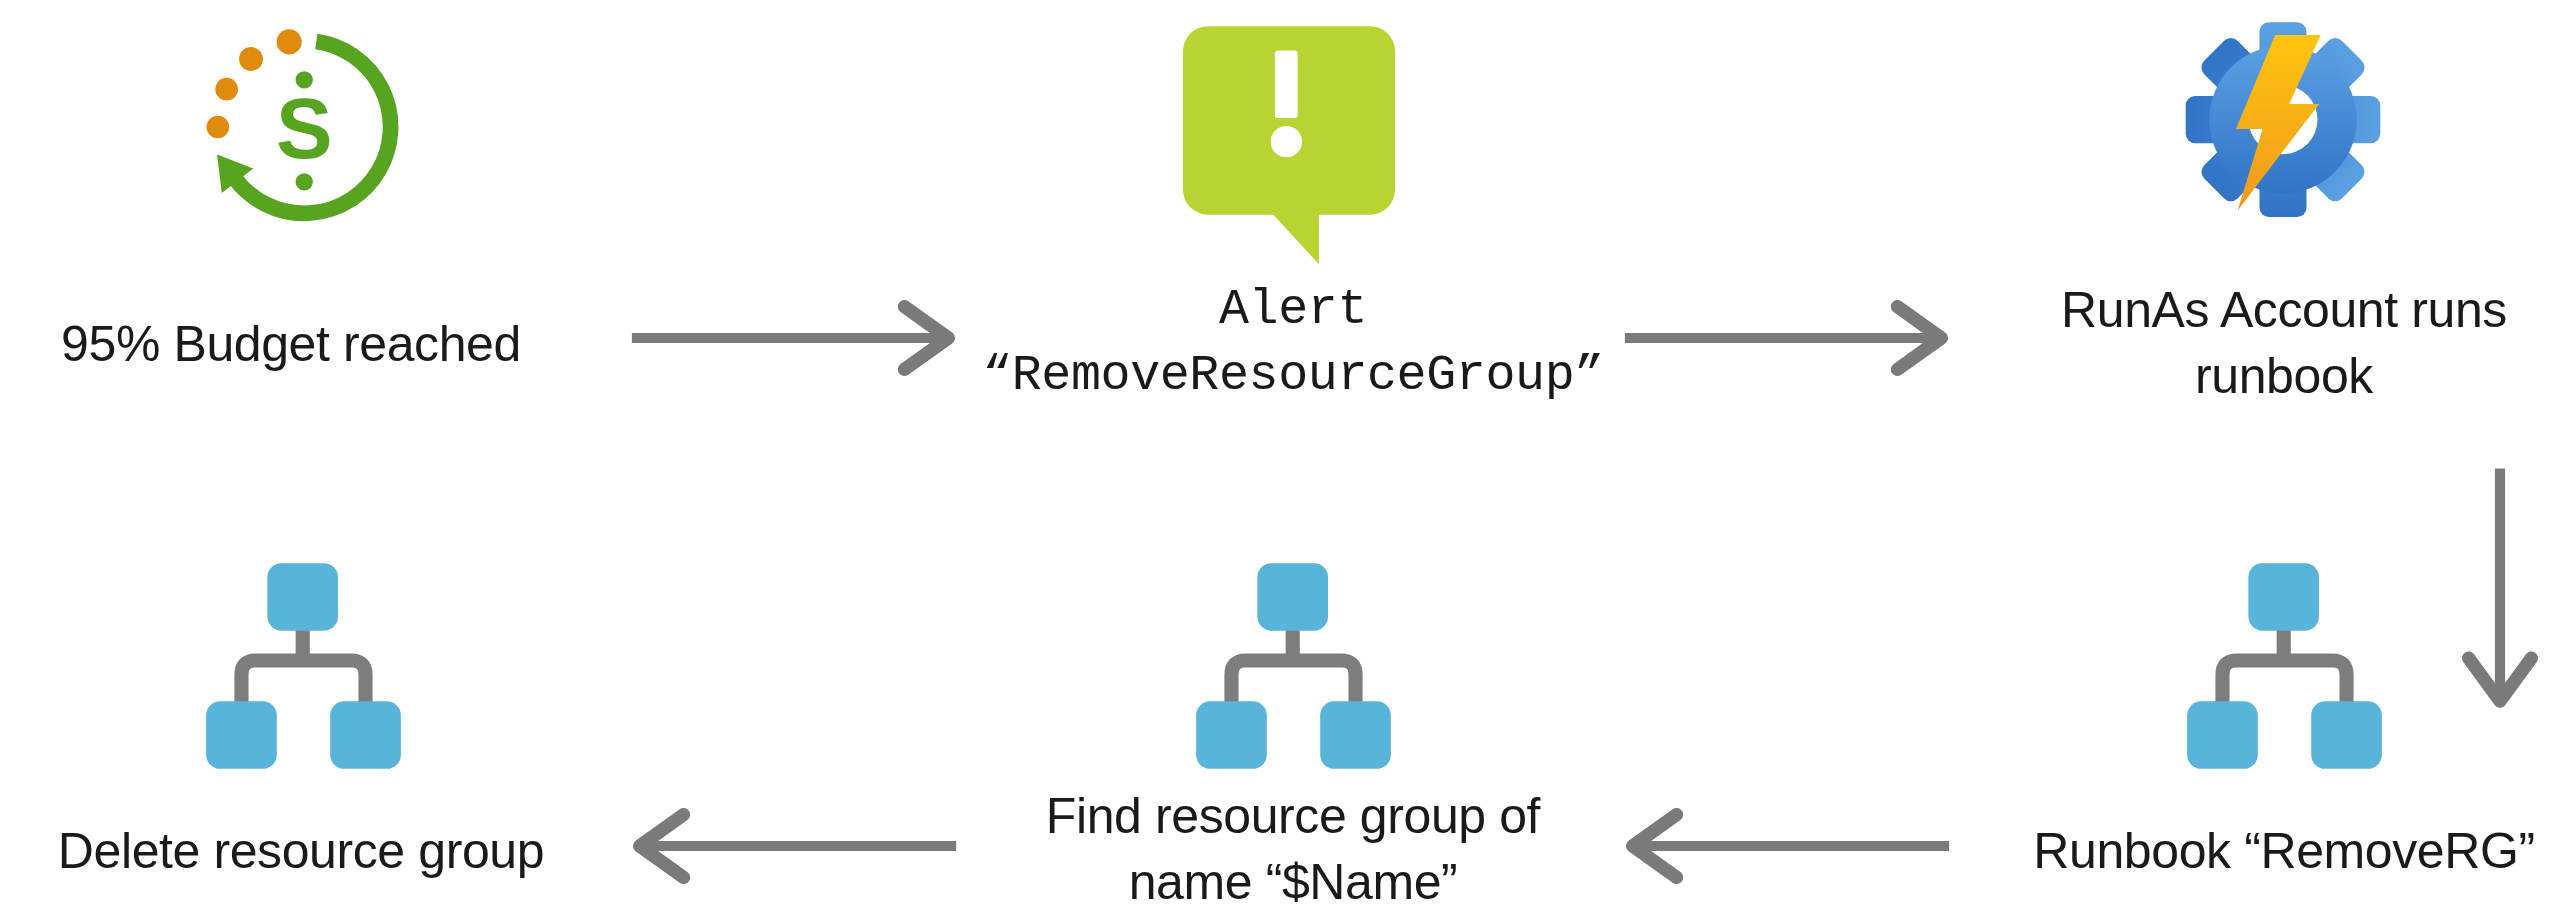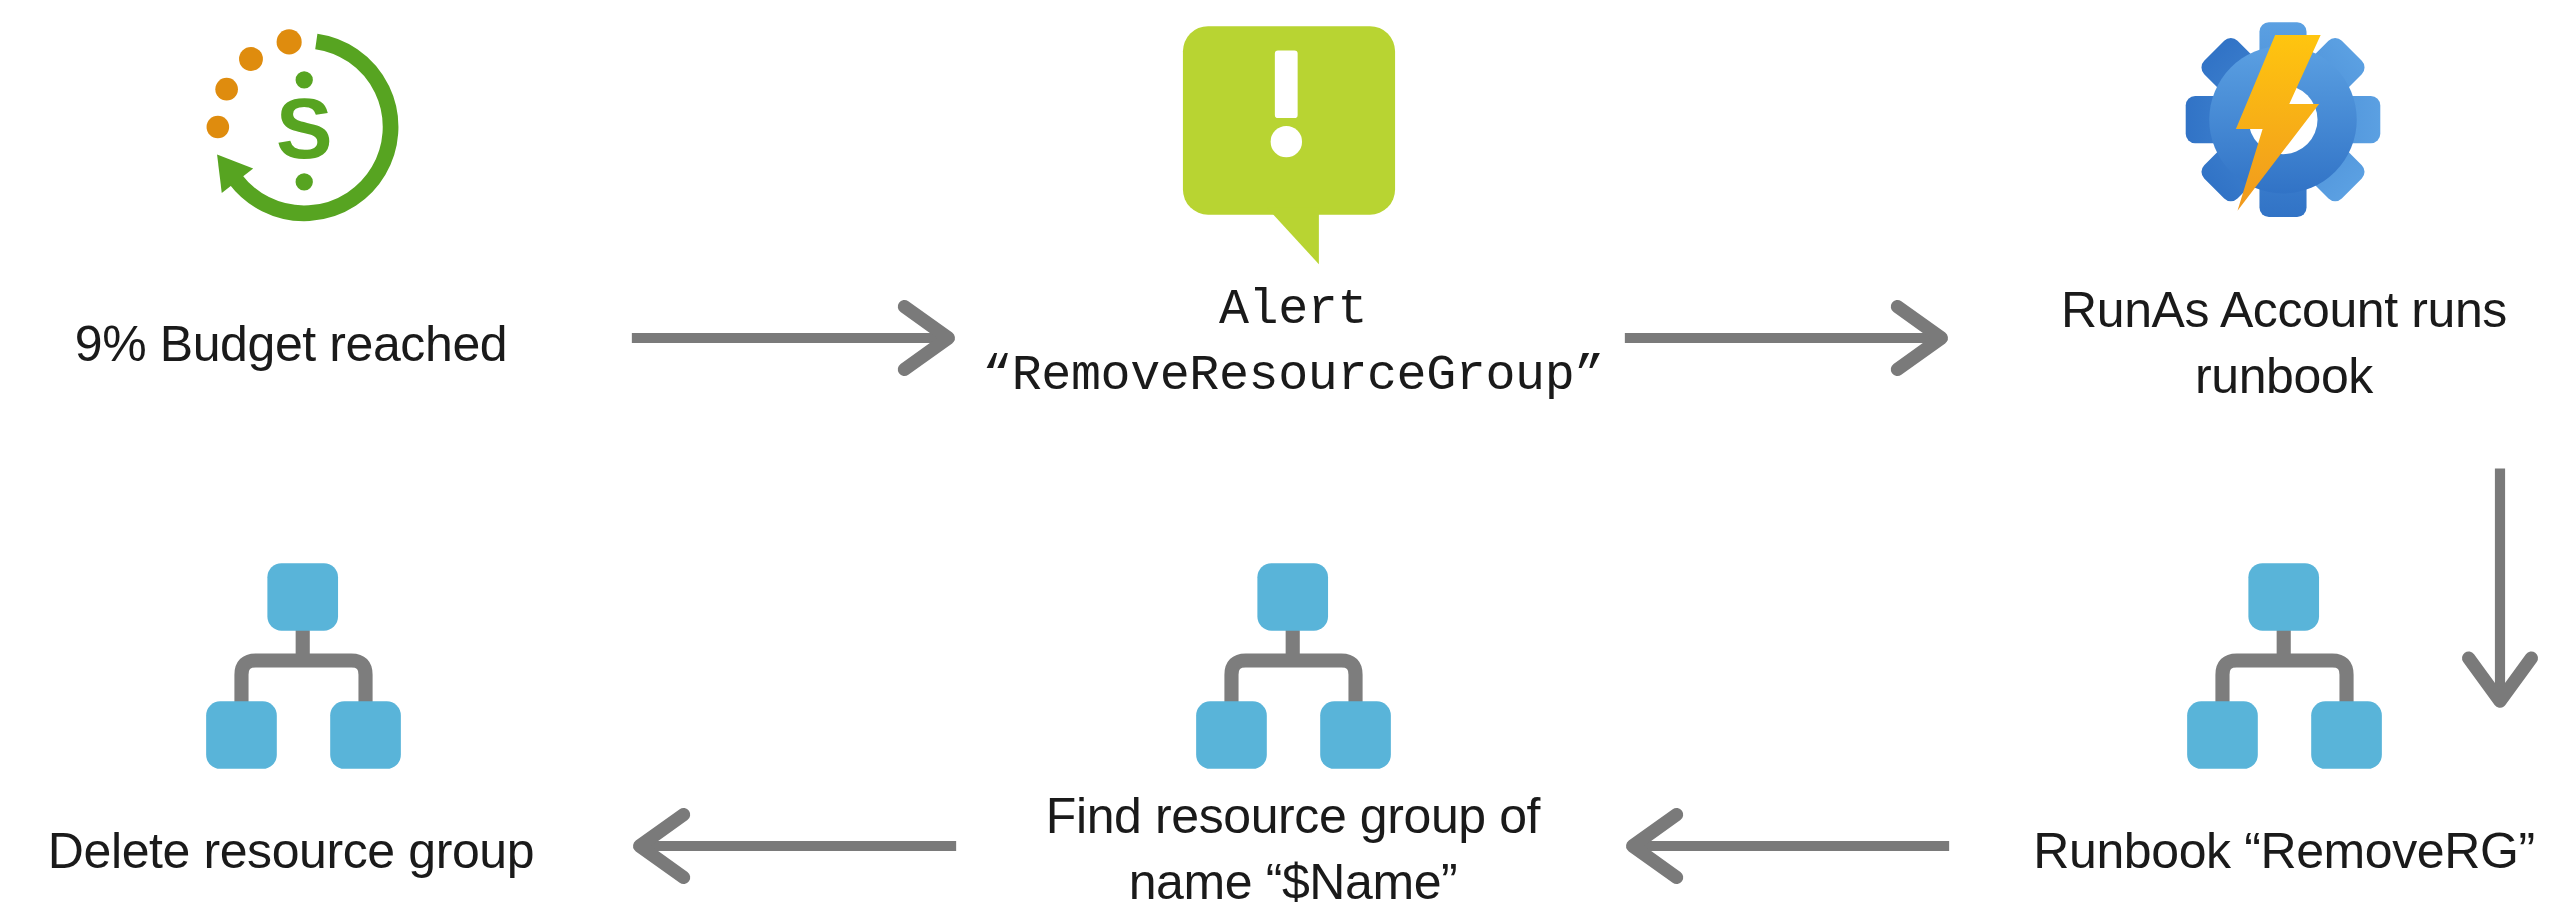--- a/index.html
+++ b/index.html
@@ -23,21 +23,21 @@
   #icon-automation{left:2181px;top:15.7px;width:204px;height:212px;}
   
   #label-budget{left:0px;top:311px;width:582px;}
   #label-alert{left:955px;top:277px;width:676px;font-family:Liberation Mono, monospace;}
   #label-runas{left:1946px;top:277px;width:676px;}
   
   #icon-rg-delete{left:203px;top:560px;width:201px;height:212px;}
   #icon-rg-find{left:1193px;top:560px;width:201px;height:212px;}
   #icon-rg-runbook{left:2184px;top:560px;width:201px;height:212px;}
   
-  #label-delete{left:0px;top:818px;width:582px;}
+  #label-delete{left:0px;top:818px;width:582px;padding-left:10px;}
   #label-find{left:955px;top:783px;width:676px;text-align:center;}
   #label-runbook{left:1946px;top:818px;width:676px;}
   
   #arrow-budget-alert{left:625px;top:291px;width:338px;height:94px;}
   #arrow-alert-runas{left:1618px;top:291px;width:338px;height:94px;}
   #arrow-runas-runbook{left:2453px;top:462px;width:94px;height:259px;}
   #arrow-runbook-find{left:1618px;top:799px;width:338px;height:94px;}
   #arrow-find-delete{left:625px;top:799px;width:338px;height:94px;}
 </style>
 </head>
@@ -115,21 +115,21 @@
 
 <div class="node-icon" id="icon-rg-runbook">
   <svg viewBox="0 0 128 135" xmlns="http://www.w3.org/2000/svg">
     <path d="M63.5 43 L63.5 64 M24.5 91 L24.5 73 Q24.5 64 33.5 64 L94.5 64 Q103.5 64 103.5 73 L103.5 91" fill="none" stroke="#7D7D7D" stroke-width="9" stroke-linejoin="round"></path>
     <rect x="41" y="2" width="45" height="43" rx="9" fill="#59B4D9"></rect>
     <rect x="2" y="90" width="45" height="43" rx="9" fill="#59B4D9"></rect>
     <rect x="81" y="90" width="45" height="43" rx="9" fill="#59B4D9"></rect>
   </svg>
 </div>
 
-<div class="label" id="label-budget">9% Budget reached</div>
+<div class="label" id="label-budget">95% Budget reached</div>
 <div class="label" id="label-alert">Alert
 “RemoveResourceGroup”</div>
 <div class="label" id="label-runas">RunAs Account runs
 runbook</div>
 <div class="label" id="label-runbook">Runbook “RemoveRG”</div>
 <div class="label" id="label-find">Find resource group of
 name “$Name”</div>
 <div class="label" id="label-delete">Delete resource group</div>
 
 <div class="arrow" id="arrow-budget-alert">

